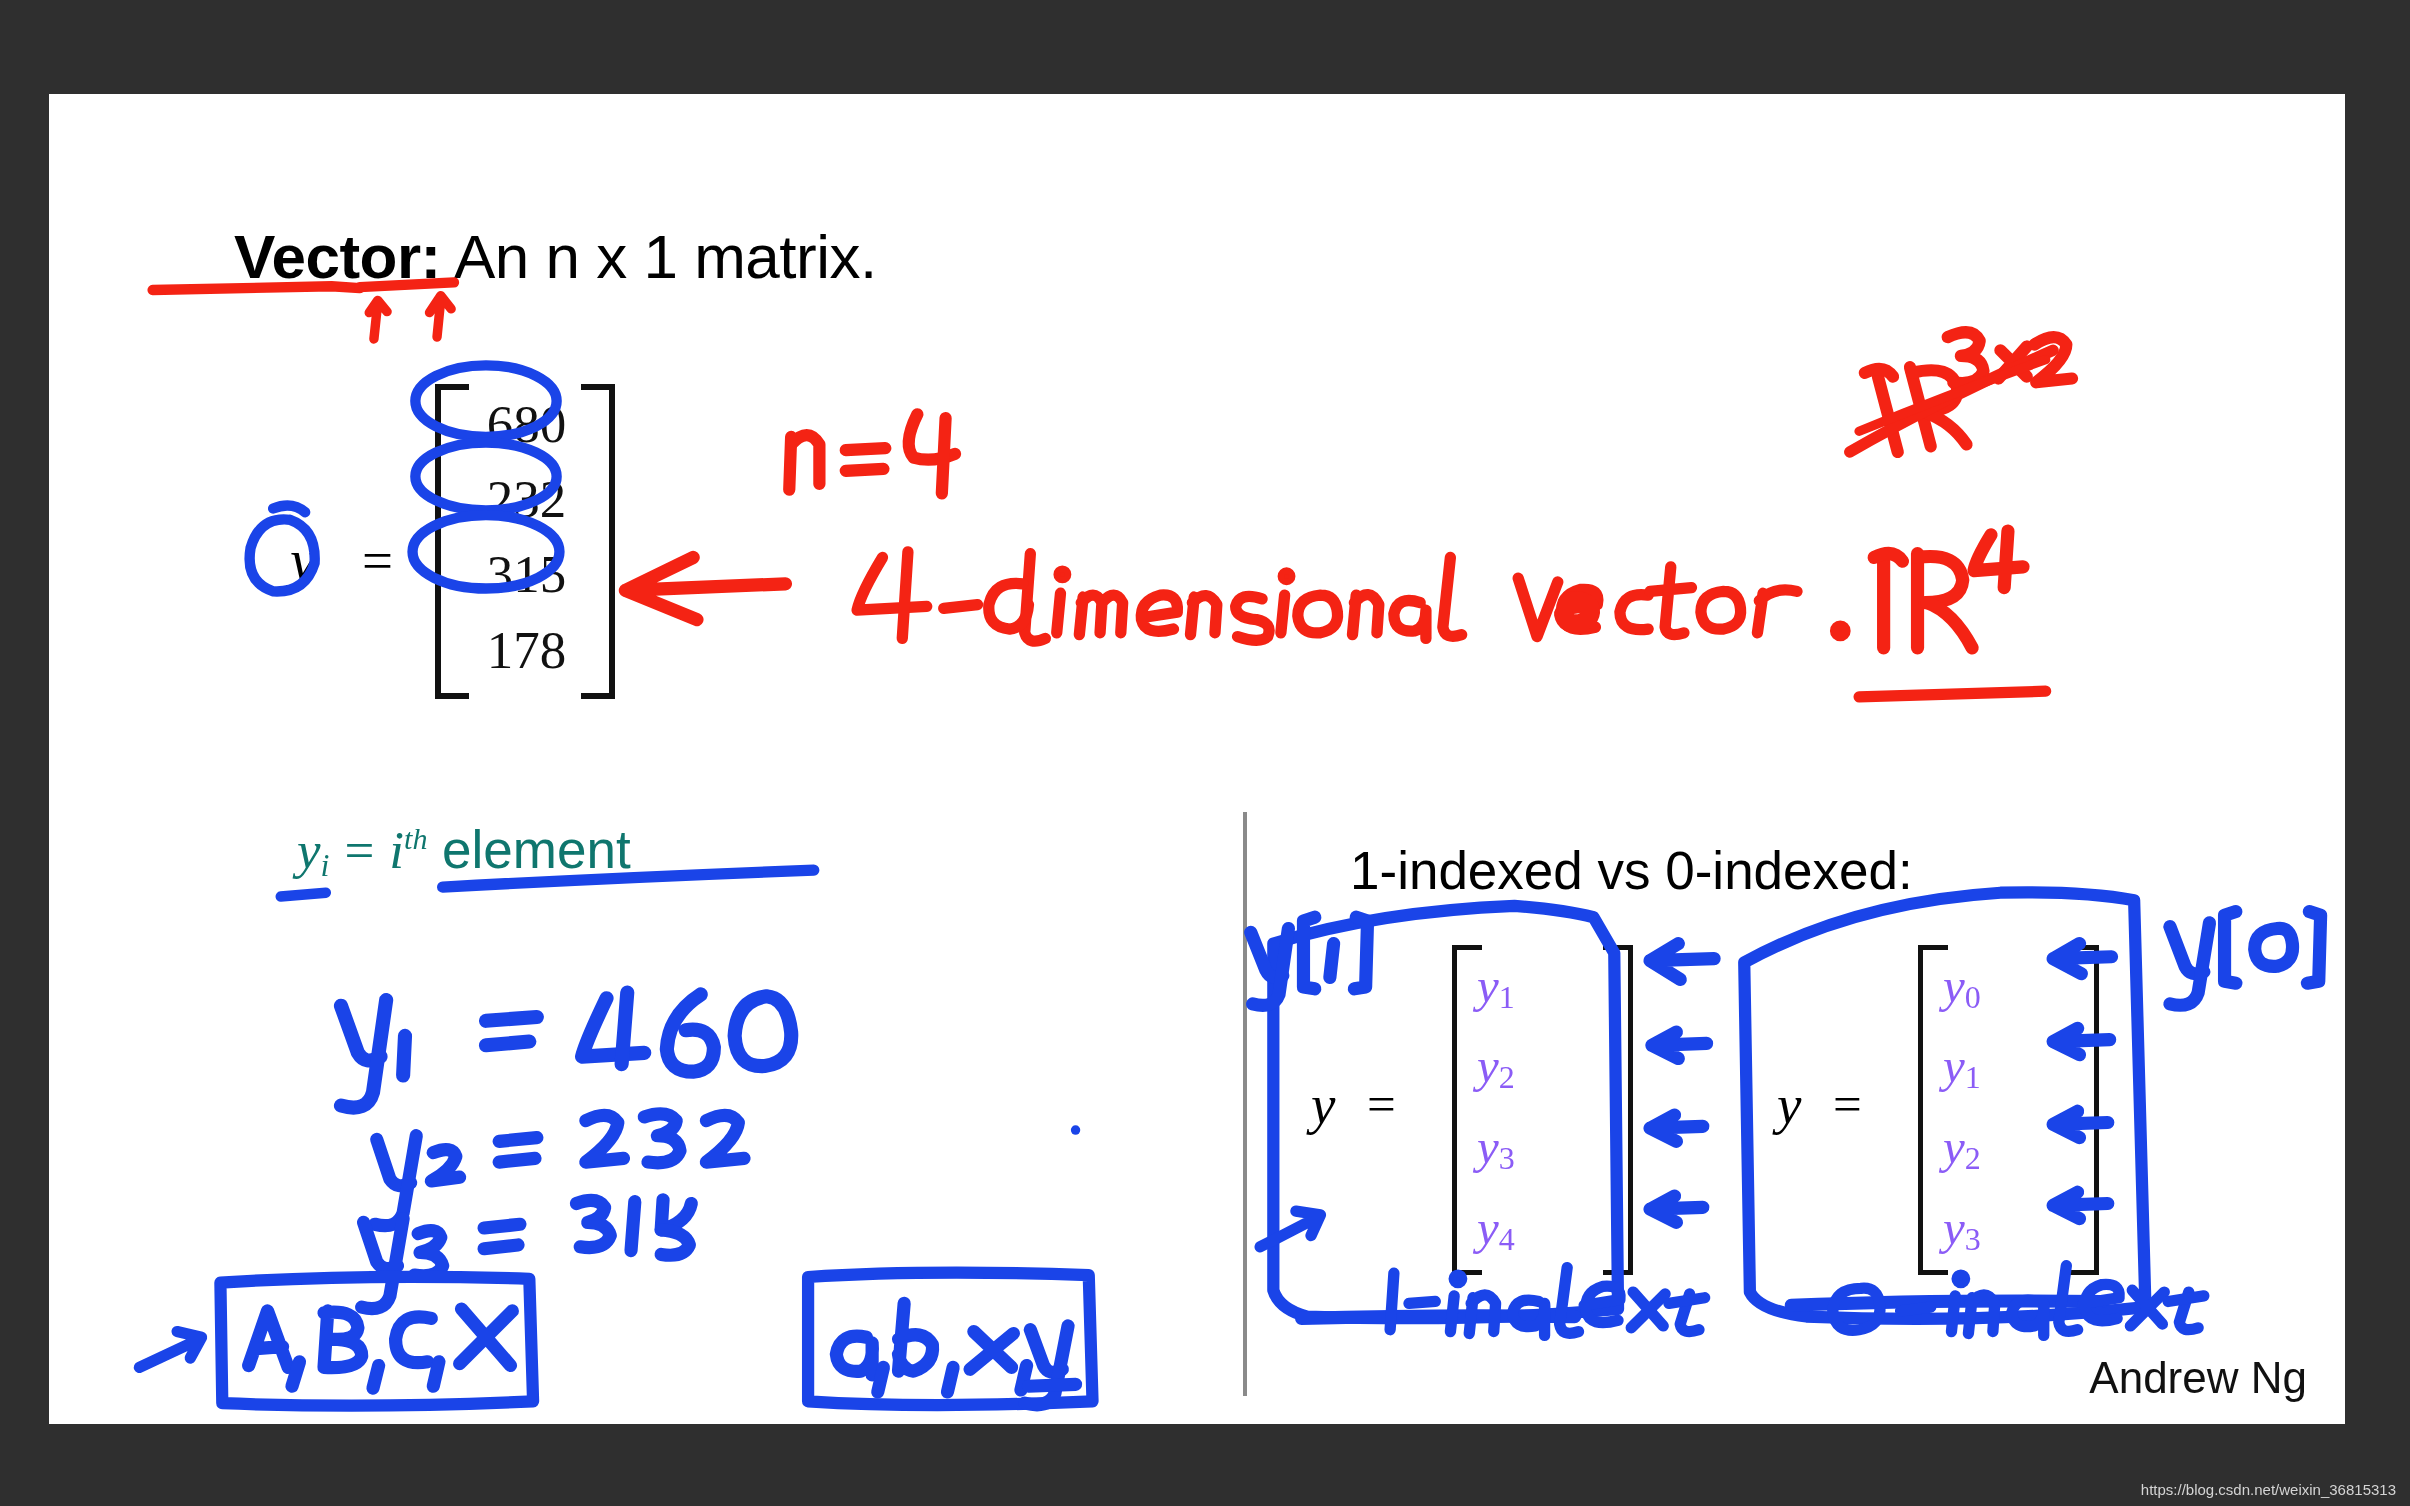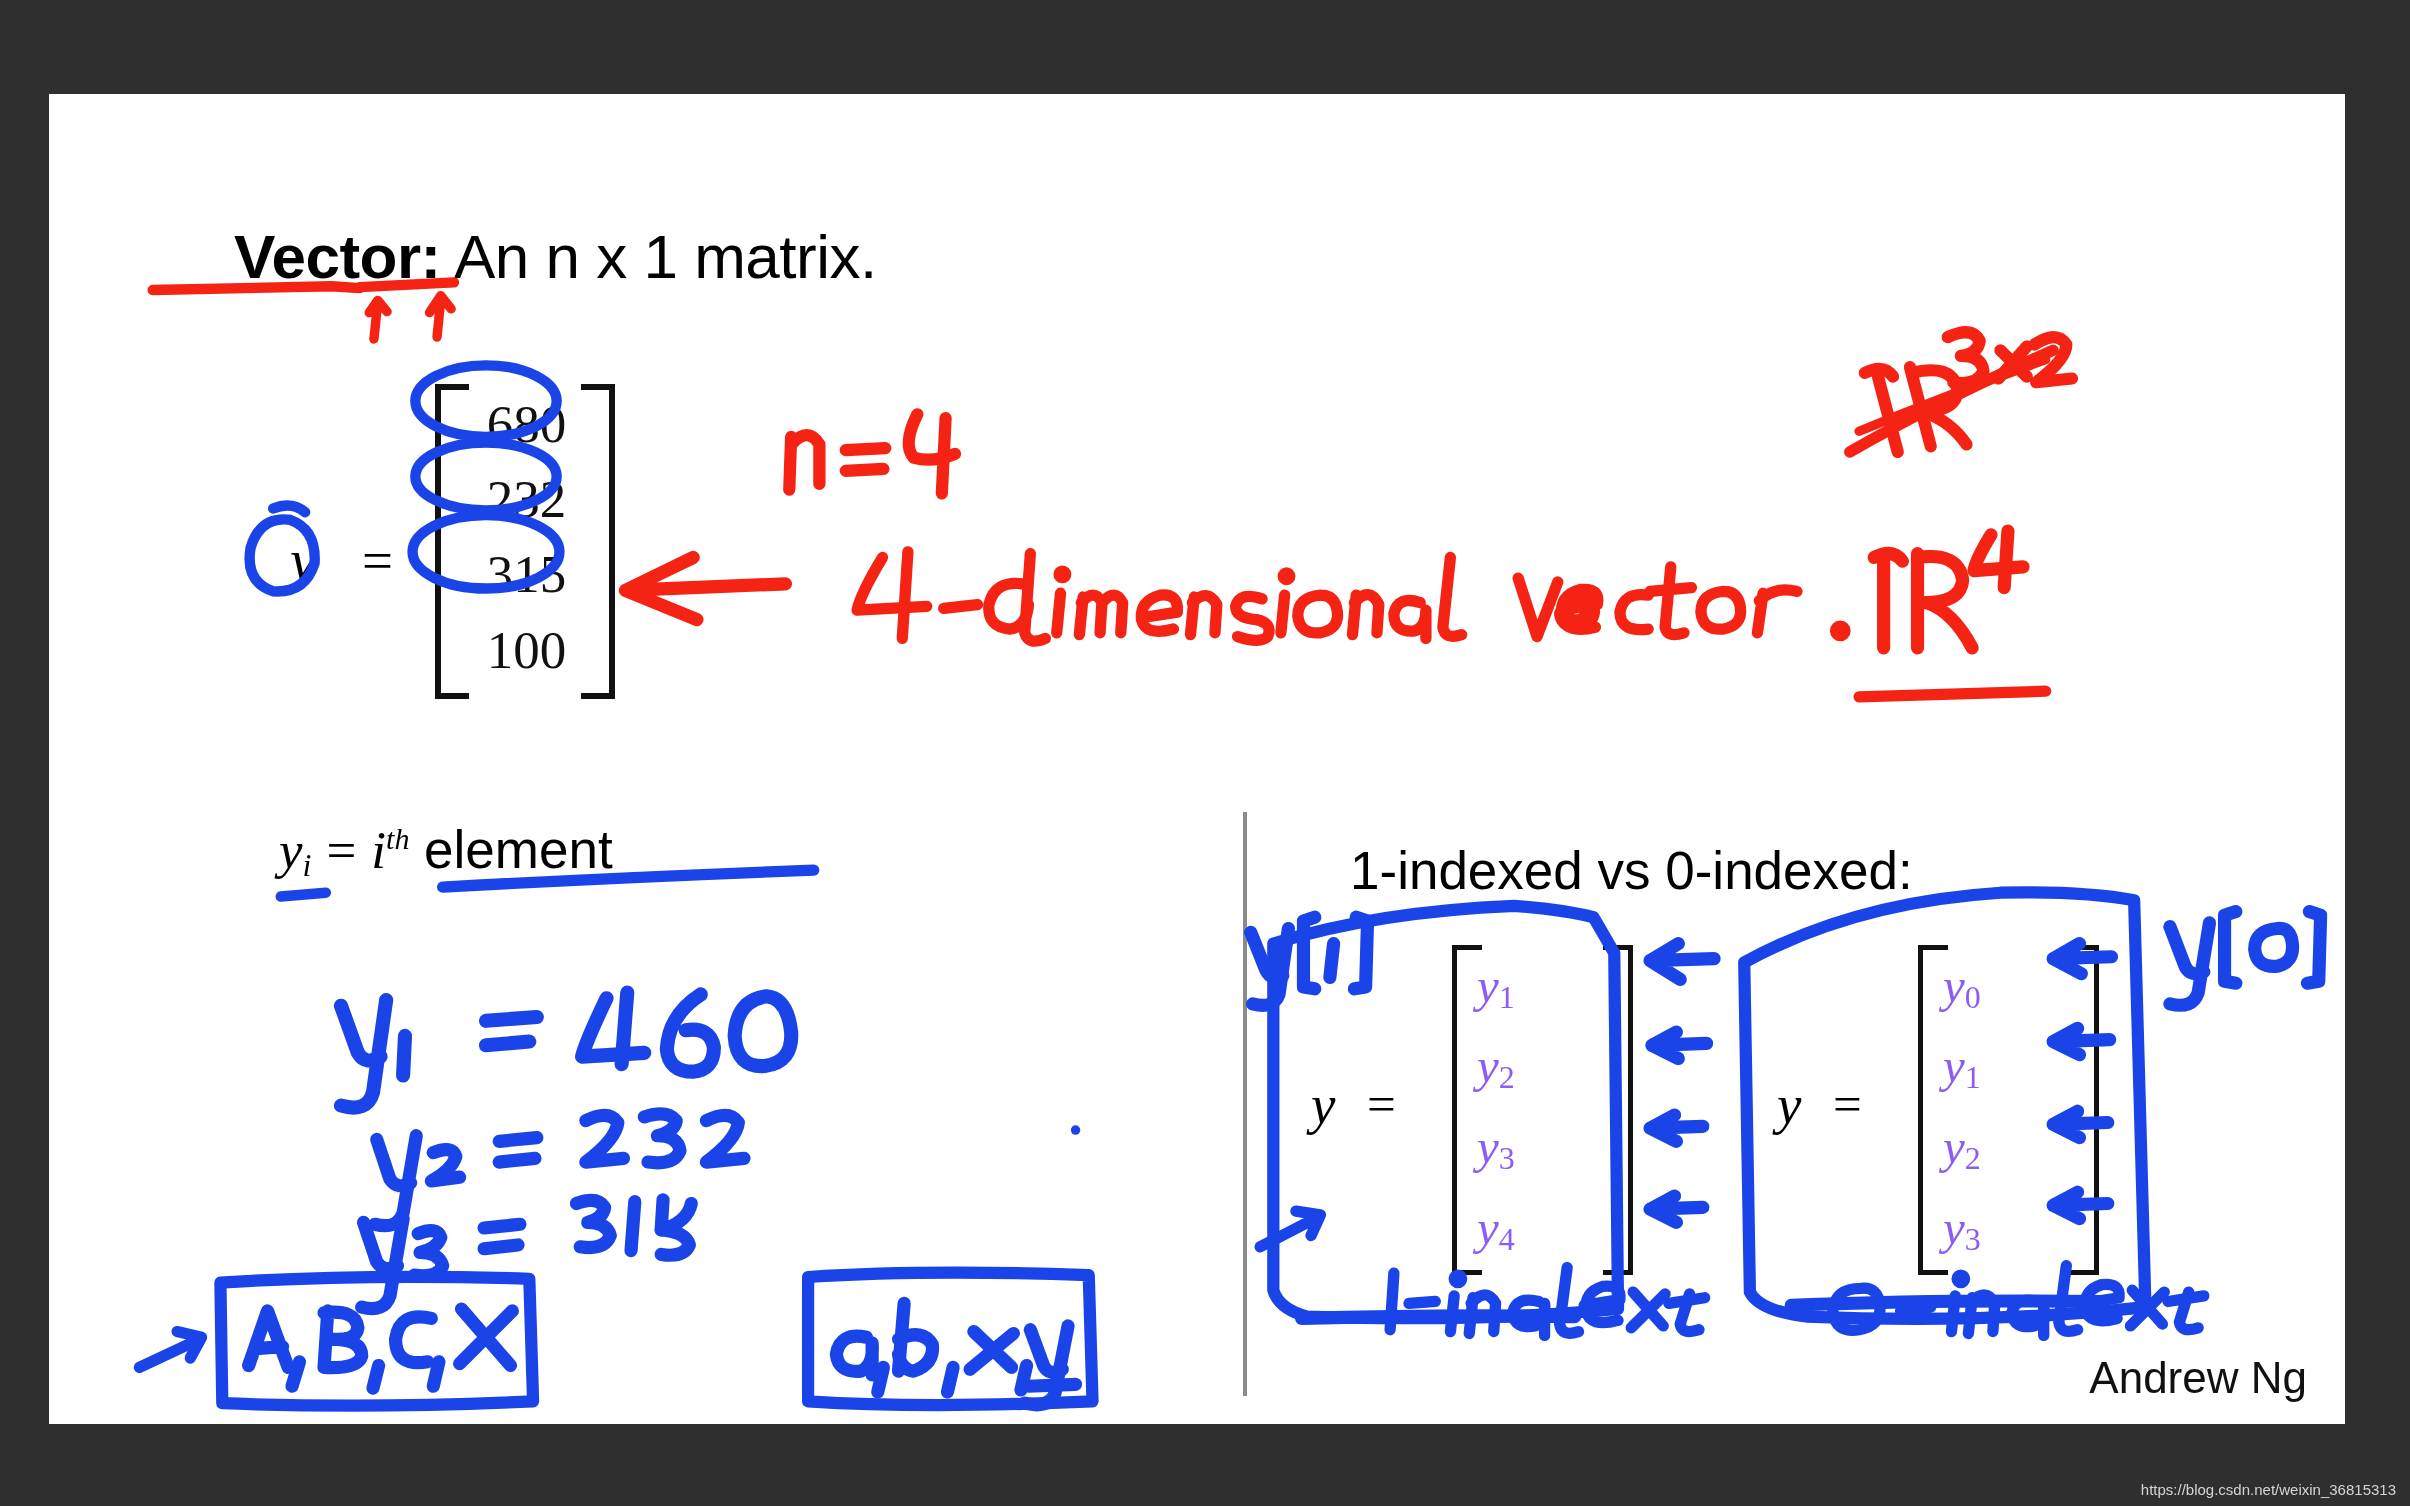--- a/index.html
+++ b/index.html
@@ -73,22 +73,22 @@
   .vnum.n3 { top: 262px; }
 
   
   #idx-title {
     left: 1301px; top: 746px;
     font-size: 53px; color: #000; white-space: nowrap;
   }
 
   
   #elem-line {
-    left: 230px; top: 725px;
-    font-size: 53px; color: #000000; white-space: nowrap; text-align: right;
+    left: 248px; top: 725px;
+    font-size: 53px; color: #0f766e; white-space: nowrap; text-align: right;
   }
   #elem-line .it { font-family:"Liberation Serif", serif; font-style: italic; }
   #elem-line .sub { font-size: 32px; vertical-align: -7.5px; font-style: italic; }
   #elem-line .sup { font-size: 30px; vertical-align: 19px; font-style: italic; }
 
   
   .imat { position: absolute; }
   .imat .eqy {
     position: absolute; left: 0; top: 141px;
     font-size: 55px; font-style: italic; font-family:"Liberation Serif", serif;
@@ -145,21 +145,21 @@
     <div id="title" class="abs sans"><span class="bold">Vector:</span><span> An n x 1 matrix.</span></div>
 
     <div id="vec-block" class="abs">
       <div id="vec-y" class="abs serif">y</div>
       <div id="vec-eq" class="abs serif">=</div>
       <div id="brk-l" class="bracket"></div>
       <div id="brk-r" class="bracket"></div>
       <div class="vnum n0 serif">680</div>
       <div class="vnum n1 serif">232</div>
       <div class="vnum n2 serif">315</div>
-      <div class="vnum n3 serif">100</div>
+      <div class="vnum n3 serif">178</div>
     </div>
 
     <div id="elem-line" class="abs"><span class="it serif">y</span><span class="sub serif">i</span><span class="serif" style="padding:0 15px;">=</span><span class="it serif">i</span><span class="sup serif">th</span><span class="sans"> element</span></div>
 
     <div id="divider" class="abs"></div>
 
     <div id="idx-title" class="abs sans">1-indexed vs 0-indexed:</div>
 
     <div class="imat" style="left:1262px; top:838px;">
       <div class="eqy">y</div>

